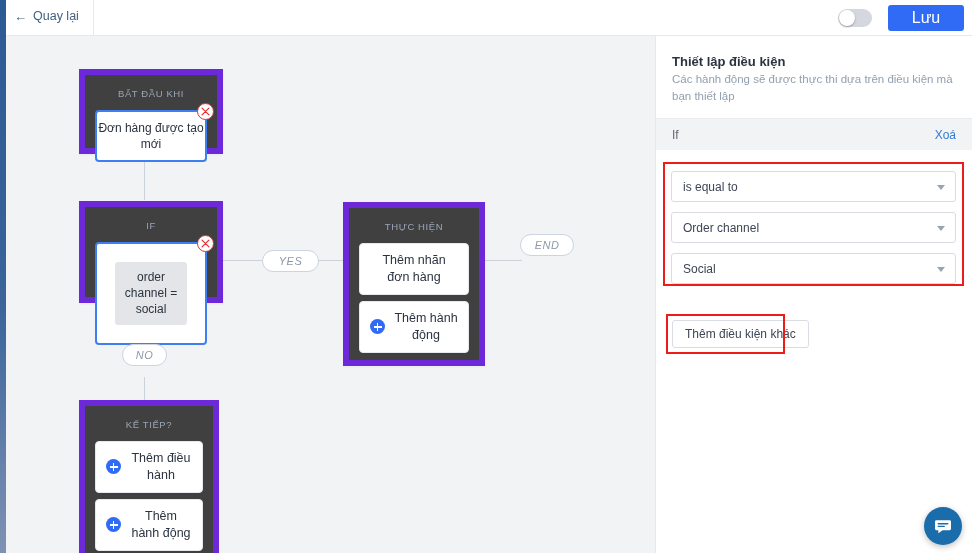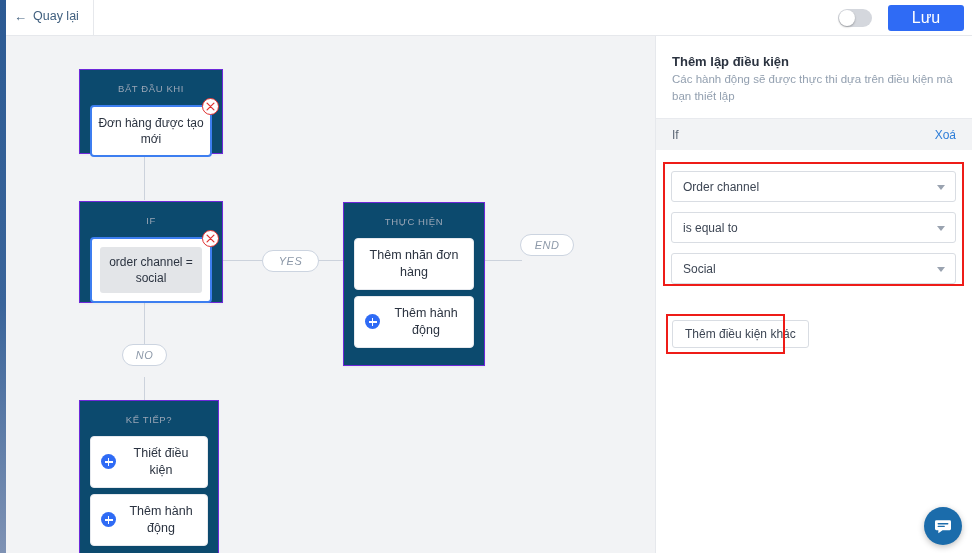--- a/index.html
+++ b/index.html
@@ -62,22 +62,22 @@
   }
 
   
   .line { position: absolute; background: #ccd2dc; }
   .line-v { width: 1px; }
   .line-h { height: 1px; }
 
   
   .node {
     position: absolute;
-    background: #0c4a6e;
-    border: 1px solid #6d28d9;
+    background: #404040;
+    border: 6px solid #6d28d9;
     border-radius: 0;
     box-shadow: 0 1px 2px rgba(40,50,70,.05);
   }
   .node-title {
     text-align: center;
     font-size: 9.5px;
     letter-spacing: .6px;
     color: #9aa6b6;
     padding: 13px 0 11px;
     font-weight: 400;
@@ -90,21 +90,21 @@
     border: 2px solid #3d7ef0;
     border-radius: 4px;
     background: #ffffff;
     min-height: 52px;
     display: flex; align-items: center; justify-content: center;
     text-align: center;
     font-size: 12px; color: #2b3340;
     line-height: 1.35;
     padding: 6px 0;
   }
-  .item-selected.with-chip { padding: 8px; }
+  .item-selected.with-chip { padding: 18px; }
   .chip {
     width: 100%;
     background: #e3e5e8;
     border-radius: 3px;
     padding: 7px 6px;
     text-align: center;
     font-size: 12px; color: #2b3340; line-height: 1.35;
   }
   .close-x {
     position: absolute; right: -9px; top: -9px;
@@ -285,21 +285,21 @@
           </span>
         </div>
       </div>
     </div>
 
     <div class="node" style="left:73px; top:364px; width:140px; height:160px;">
       <div class="node-title">KẾ TIẾP?</div>
       <div class="node-body">
         <div class="subcard action">
           <span class="plus-icon"></span>
-          <span>Thiết điều kiện</span>
+          <span>Thêm điều hành</span>
         </div>
         <div class="subcard action">
           <span class="plus-icon"></span>
           <span>Thêm hành động</span>
         </div>
       </div>
     </div>
 
     <div class="node" style="left:337px; top:166px; width:142px; height:164px;">
       <div class="node-title">THỰC HIỆN</div>
@@ -315,37 +315,37 @@
     </div>
 
     <div class="pill" style="left:256px; top:214px; width:57px;">YES</div>
     <div class="pill" style="left:116px; top:308px; width:45px;">NO</div>
     <div class="pill" style="left:514px; top:198px; width:54px;">END</div>
 
   </div>
 
   <div class="panel">
     <div class="panel-head">
-      <div class="panel-title">Thêm lập điều kiện</div>
+      <div class="panel-title">Thiết lập điều kiện</div>
       <div class="panel-desc">Các hành động sẽ được thực thi dựa trên điều kiện mà bạn thiết lập</div>
     </div>
     <div class="panel-sep"></div>
     <div class="if-row">
       <span>If</span>
       <span class="delete-link">Xoá</span>
     </div>
   </div>
 
   <div class="selects">
     <div class="select">
+      <span>is equal to</span>
+      <span class="caret"></span>
+    </div>
+    <div class="select">
       <span>Order channel</span>
-      <span class="caret"></span>
-    </div>
-    <div class="select">
-      <span>is equal to</span>
       <span class="caret"></span>
     </div>
     <div class="select">
       <span>Social</span>
       <span class="caret"></span>
     </div>
   </div>
 
   <div class="annot" style="left:663px; top:162px; width:301px; height:124px;"></div>
 

